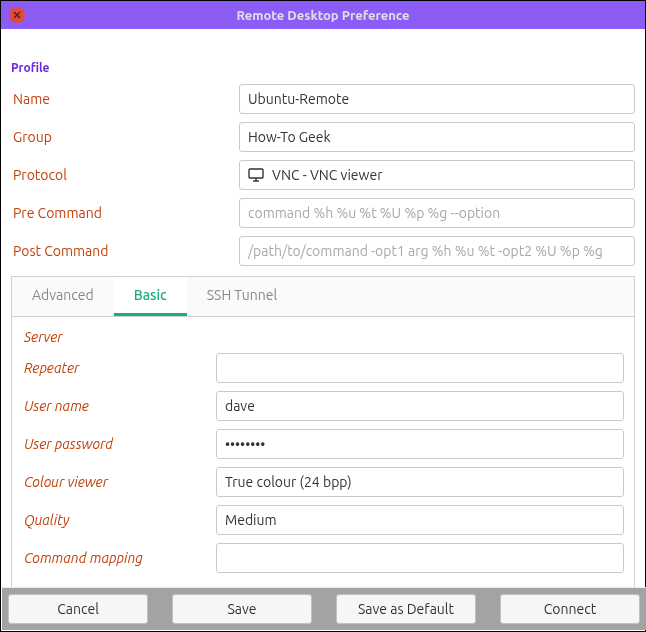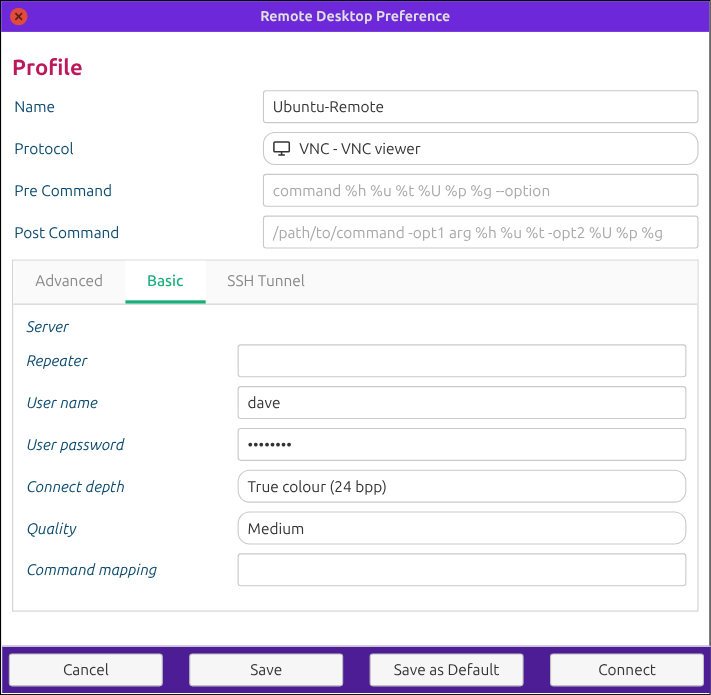--- a/index.html
+++ b/index.html
@@ -1,36 +1,36 @@
 <!DOCTYPE html>
 <html><head>
 <meta charset="utf-8">
 <style>
   * { box-sizing: border-box; margin: 0; padding: 0; font-family: "Ubuntu", "Cantarell", "DejaVu Sans", sans-serif; }
   body { background: #fff; width: 646px; height: 632px; overflow: hidden; border: 1px solid #000; }
-  .titlebar { background: #6d28d9; color: #ddd; height: 28px; display: flex; align-items: center; position: relative; }
+  .titlebar { background: #8b5cf6; color: #ddd; height: 28px; display: flex; align-items: center; position: relative; }
   .titlebar .close { width: 16px; height: 16px; border-radius: 50%; background: #e24a3b; margin-left: 8px; display:flex; align-items:center; justify-content:center; }
   .titlebar .close svg { width: 10px; height:10px; }
   .titlebar .title { position:absolute; left:0; right:0; text-align:center; font-size:13px; font-weight:600; color:#e0e0e0; pointer-events:none;}
   .content { padding: 12px 10px 0 10px; }
-  .section-title { font-weight: bold; font-size: 20px; color: #be185d; margin: 8px 0 10px 0; }
+  .section-title { font-weight: bold; font-size: 12px; color: #6d28d9; margin: 20px 0 10px 0; }
   .form-row { display:flex; align-items:center; margin-bottom:8px; }
-  .form-row .label { width: 190px; font-size: 14px; color: #0c4a6e; padding-left: 2px;}
+  .form-row .label { width: 190px; font-size: 14px; color: #c2410c; padding-left: 2px;}
   .form-row .field { flex:1;padding-left:38px; }
   input[type=text], input[type=password], .select { width:100%; height:30px; border:1px solid #c9c9c9; border-radius:3px; padding: 0 8px; font-size:14px; color:#333; background:#fff; }
   input::placeholder { color:#a8a8a8; }
-  .select { display:flex; align-items:center; gap:8px; cursor:pointer;border-radius:11px; }
+  .select { display:flex; align-items:center; gap:8px; cursor:pointer; }
   .select .sel-icon { display:inline-flex; }
   .tab-area { border:1px solid #d0d0d0; margin: 10px 0 0 0; background:#fff; }
   .tabs { display:flex; border-bottom:1px solid #d0d0d0; background:#fafafa; }
   .tab { padding: 10px 20px; font-size:14px; color:#888; cursor:pointer; border-bottom:3px solid transparent; }
   .tab.active { color:#1aaf7a; border-bottom-color:#1aaf7a; font-weight:500; background:#fff;}
   .tab-body { padding: 12px 10px 14px 10px; }
   .tab-body .form-row .label { width: 156px; padding-left:2px;font-style:italic;}
-  .button-bar { display:flex; gap:24px; padding: 6px; border-top:1px solid #eaeaea; position:absolute; bottom:2px; left:2px; right:0; background:#4c1d95;}
+  .button-bar { display:flex; gap:24px; padding: 6px; border-top:1px solid #eaeaea; position:absolute; bottom:2px; left:2px; right:0; background:#a3a3a3;}
   .button-bar button { flex:1; height:30px; border:1px solid #c0c0c0; background:#f6f6f6; border-radius:3px; font-size:14px; color:#333; cursor:pointer;}
   .monitor-icon { width:16px; height:14px; }
 </style>
 </head>
 <body>
 
 <div class="titlebar">
   <div class="close">
     <svg viewBox="0 0 10 10">
         <line x1="2" y1="2" x2="8" y2="8" stroke="#5a1f18" stroke-width="1.5"></line>
@@ -39,20 +39,24 @@
   </div>
   <div class="title">Remote Desktop Preference</div>
 </div>
 
 <div class="content">
   <div class="section-title">Profile</div>
 
   <div class="form-row">
     <div class="label">Name</div>
     <div class="field"><input type="text" value="Ubuntu-Remote" style=""></div>
+  </div>
+  <div class="form-row">
+    <div class="label">Group</div>
+    <div class="field"><input type="text" value="How-To Geek" style=""></div>
   </div>
   <div class="form-row">
     <div class="label">Protocol</div>
     <div class="field">
       <div class="select">
         <span class="sel-icon">
           <svg class="monitor-icon" viewBox="0 0 16 14">
               <rect x="1" y="1" width="14" height="9" rx="1" fill="none" stroke="#333" stroke-width="1.4"></rect>
               <line x1="5" y1="13" x2="11" y2="13" stroke="#333" stroke-width="1.4"></line>
               <line x1="8" y1="10" x2="8" y2="13" stroke="#333" stroke-width="1.4"></line>
@@ -87,21 +91,21 @@
       </div>
       <div class="form-row">
         <div class="label">User name</div>
         <div class="field"><input type="text" value="dave" style=""></div>
       </div>
       <div class="form-row">
         <div class="label">User password</div>
         <div class="field"><input type="text" value="••••••••" style=""></div>
       </div>
       <div class="form-row">
-        <div class="label">Connect depth</div>
+        <div class="label">Colour viewer</div>
         <div class="field">
             <div class="select">
               <span>True colour (24 bpp)</span>
             </div>
           </div>
       </div>
       <div class="form-row">
         <div class="label">Quality</div>
         <div class="field">
             <div class="select">

